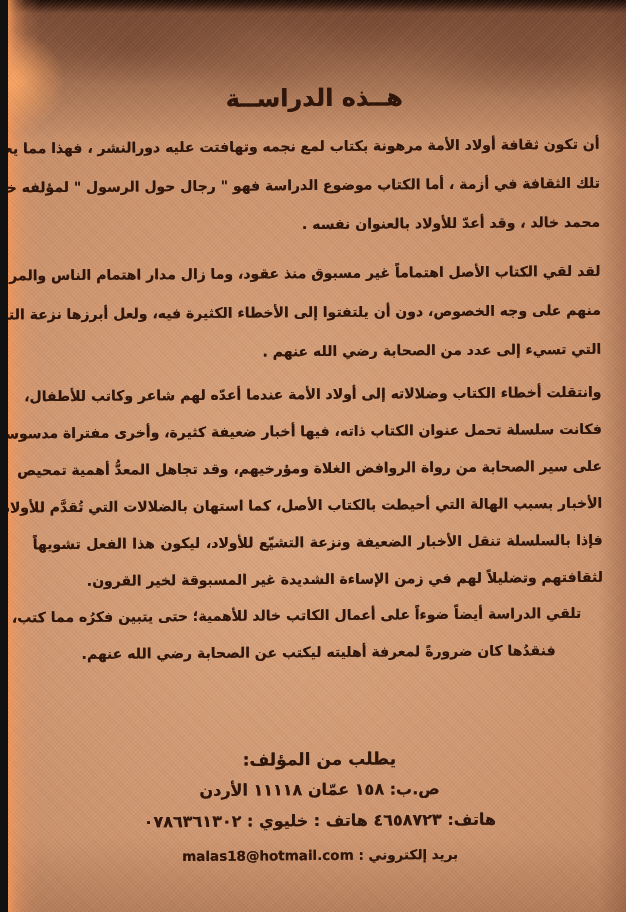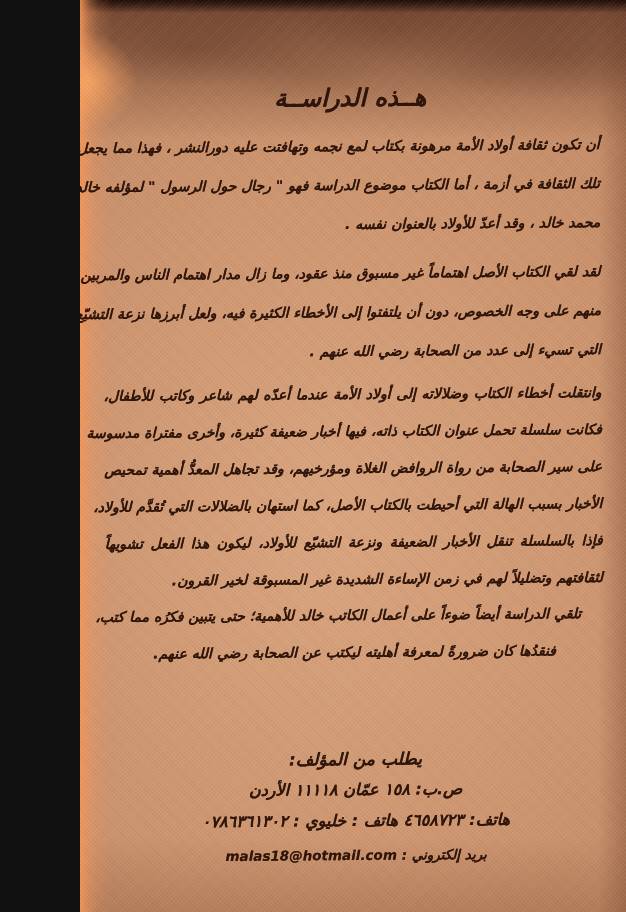--- a/index.html
+++ b/index.html
@@ -2,21 +2,21 @@
 <html lang="ar" dir="rtl" style="--paper: #c38b66; --top-edge: #1d0e08; --ink: #2f150a;"><head>
 <meta charset="utf-8">
 <style>
   html, body {
     margin: 0;
     padding: 0;
     background: #111;
   }
   .page {
     position: relative;
-    width: 546px;
+    width: 618px;
     height: 912px;
     overflow: hidden;
     direction: rtl;
     font-family: "DejaVu Sans", sans-serif;
     background-color: var(--paper, #c38b66);
     background-image:
       
       repeating-linear-gradient(45deg, rgba(70,35,20,0.05) 0 1px, rgba(0,0,0,0) 1px 3px),
       repeating-linear-gradient(-45deg, rgba(255,225,195,0.05) 0 1px, rgba(0,0,0,0) 1px 3px),
       
@@ -29,21 +29,20 @@
       radial-gradient(ellipse 180px 55px at 20% 48px, rgba(88,48,33,0.38), rgba(0,0,0,0) 70%),
       radial-gradient(ellipse 150px 50px at 58% 28px, rgba(155,100,70,0.42), rgba(0,0,0,0) 70%),
       radial-gradient(ellipse 200px 65px at 86% 55px, rgba(92,52,36,0.36), rgba(0,0,0,0) 70%),
       radial-gradient(ellipse 120px 45px at 40% 70px, rgba(150,98,70,0.30), rgba(0,0,0,0) 70%),
       
       linear-gradient(270deg, rgba(115,65,45,0.35) 0px, rgba(0,0,0,0) 28px),
       
       linear-gradient(0deg, rgba(140,88,60,0.35) 0px, rgba(0,0,0,0) 75px),
       
       radial-gradient(ellipse 115% 85% at 46% 58%, rgba(240,192,154,0.50) 0%, rgba(232,178,140,0.28) 45%, rgba(0,0,0,0) 72%);
-    font-style: italic;
   }
   .content {
     position: absolute;
     inset: 0;
     transform: rotate(-0.45deg);
     color: var(--ink, #2f150a);
   }
   .title {
     position: absolute;
     top: 84px;

